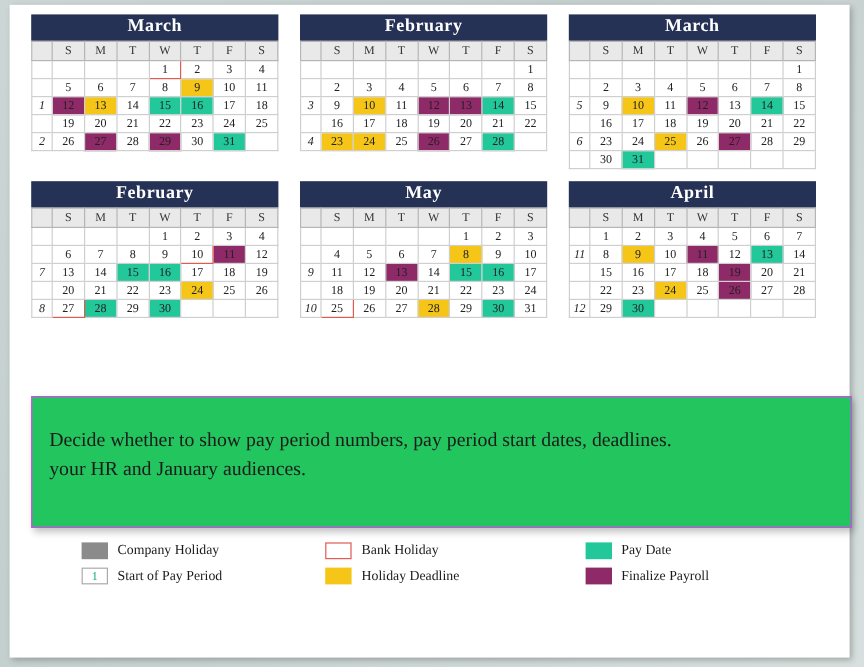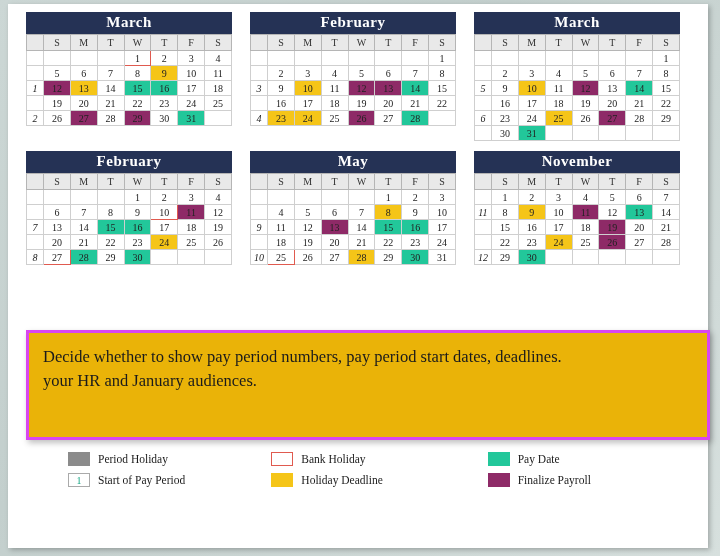--- a/index.html
+++ b/index.html
@@ -100,25 +100,25 @@
   .d-final { background: #8e2a67; color: #fff; }
   .d-empty { background: #fff; }
 
   
   .callout {
     position: absolute;
     left: 18px;
     top: 326px;
     width: 684px;
     height: 110px;
-    background: #eab308;
-    border: 3px solid #d946ef;
+    background: #22c55e;
+    border: 1px solid #d946ef;
     box-shadow: 2px 3px 6px rgba(0,0,0,0.25);
     box-sizing: border-box;
-    padding: 12px 14px;
+    padding: 24px 14px;
   }
   .callout p {
     margin: 0;
     font-size: 16.5px;
     line-height: 1.45;
     color: #1b1b1b;
     font-family: "Liberation Serif", serif;
   }
   
   .legend {
@@ -514,21 +514,21 @@
                 <td>27</td>
                 <td class="d-deadline">28</td>
                 <td>29</td>
                 <td class="d-pay">30</td>
                 <td>31</td>
               </tr>
             </tbody>
           </table>
         </div>
         <div class="month">
-          <div class="month-title">November</div>
+          <div class="month-title">April</div>
           <table class="month-table">
             <thead>
               <tr>
                 <th class="ppb"></th>
                 <th>S</th>
                 <th>M</th>
                 <th>T</th>
                 <th>W</th>
                 <th>T</th>
                 <th>F</th>
@@ -593,21 +593,21 @@
 
     <div class="callout">
       <p>Decide whether to show pay period numbers, pay period start dates, deadlines.</p>
       <p>your HR and January audiences.</p>
     </div>
 
     <div class="legend">
         <div class="legend-row">
           <div class="legend-item col1">
             <span class="swatch sw-holiday"></span>
-            <span>Period Holiday</span>
+            <span>Company Holiday</span>
           </div>
           <div class="legend-item col2">
             <span class="swatch sw-bank"></span>
             <span>Bank Holiday</span>
           </div>
           <div class="legend-item col3">
             <span class="swatch sw-pay"></span>
             <span>Pay Date</span>
           </div>
         </div>

